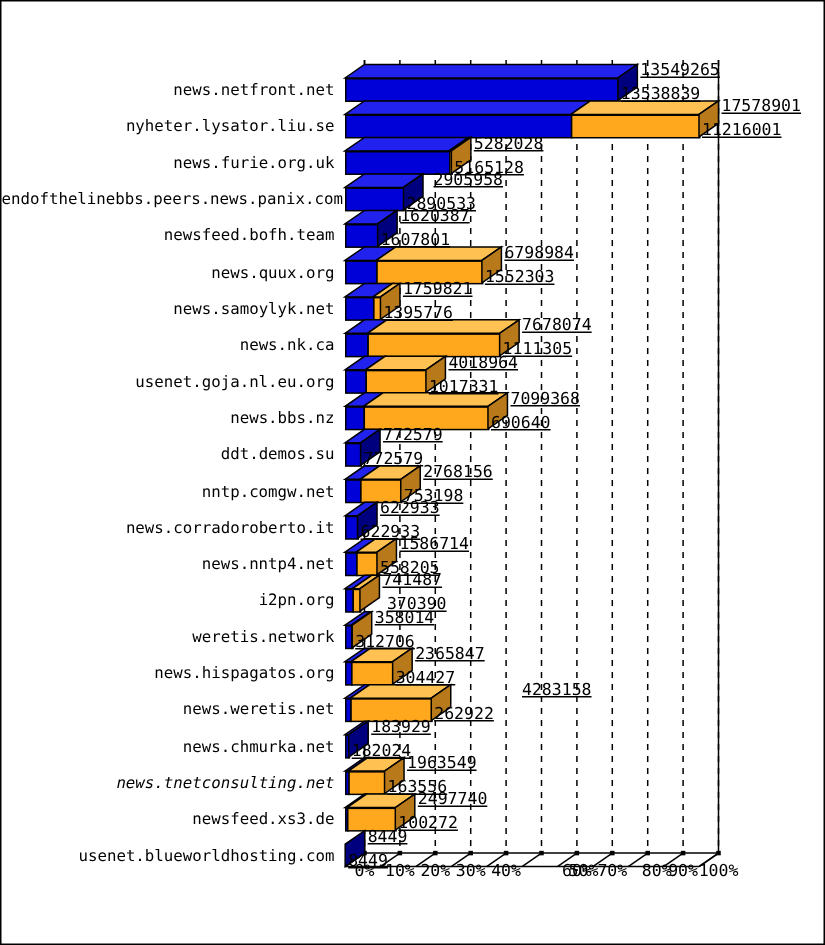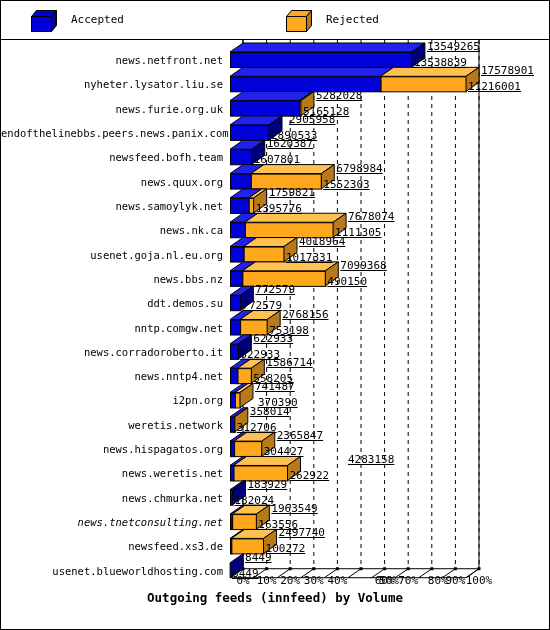--- a/index.html
+++ b/index.html
@@ -23,42 +23,20 @@
   .rowlabel{position:absolute;text-align:right;font-size:10.5px;color:#000;white-space:nowrap;line-height:12px;}
   .valtop,.valbot{position:absolute;font-size:11px;color:#000;white-space:nowrap;line-height:12px;text-decoration:underline;}
   .xtick{position:absolute;font-size:11px;color:#000;white-space:nowrap;text-align:center;}
   .charttitle{position:absolute;font-size:12.5px;font-weight:bold;color:#000;white-space:nowrap;text-align:center;width:548px;left:0;}
 </style>
 </head>
 <body>
 
 <div class="frame">
 
-  <div class="legend">
-    <div class="legend-entry accepted">
-      <span class="swatch">
-        <svg width="28" height="28" viewBox="0 0 28 28">
-          <polygon points="0.5,7.5 5.5,1.5 25.5,1.5 20.5,7.5" fill="#0000D8" stroke="#000" stroke-width="1"></polygon>
-          <polygon points="20.5,7.5 25.5,1.5 25.5,16.5 20.5,22.5" fill="#00008B" stroke="#000" stroke-width="1"></polygon>
-          <rect x="0.5" y="7.5" width="20" height="15" fill="#0000D8" stroke="#000" stroke-width="1"></rect>
-        </svg>
-      </span>
-      <span class="legend-label">Accepted</span>
-    </div>
-    <div class="legend-entry rejected">
-      <span class="swatch">
-        <svg width="28" height="28" viewBox="0 0 28 28">
-          <polygon points="0.5,7.5 5.5,1.5 25.5,1.5 20.5,7.5" fill="#FFA81E" stroke="#000" stroke-width="1"></polygon>
-          <polygon points="20.5,7.5 25.5,1.5 25.5,16.5 20.5,22.5" fill="#B8791B" stroke="#000" stroke-width="1"></polygon>
-          <rect x="0.5" y="7.5" width="20" height="15" fill="#FFA81E" stroke="#000" stroke-width="1"></rect>
-        </svg>
-      </span>
-      <span class="legend-label">Rejected</span>
-    </div>
-  </div>
 
   <div class="plot">
     <svg class="axis-svg" id="plot-svg" width="548" height="589">
         <line x1="242" y1="0" x2="242" y2="528.72" stroke="#000" stroke-width="1"></line>
         <line x1="478" y1="0" x2="478" y2="528.72" stroke="#000" stroke-width="1"></line>
         <line x1="229" y1="537.72" x2="465" y2="537.72" stroke="#000" stroke-width="1"></line>
         <line x1="465" y1="537.72" x2="478" y2="528.72" stroke="#000" stroke-width="1"></line>
         <line x1="229" y1="537.72" x2="242" y2="528.72" stroke="#000" stroke-width="1"></line>
         <line x1="242" y1="528.72" x2="478" y2="528.72" stroke="#000" stroke-width="1"></line>
         <line x1="242" y1="0" x2="242" y2="528.72" stroke="#000" stroke-width="1" stroke-dasharray="4,4"></line>
@@ -212,21 +190,21 @@
         <div class="valtop" style="left: 267.626px; top: 146.92px;">1759821</div>
         <div class="valbot" style="left: 254.626px; top: 162.92px;">1395776</div>
         <div class="rowlabel" style="left: 0px; width: 222px; top: 184.24px;">news.nk.ca</div>
         <div class="valtop" style="left: 347.08px; top: 171.24px;">7678074</div>
         <div class="valbot" style="left: 334.08px; top: 187.24px;">1111305</div>
         <div class="rowlabel" style="left: 0px; width: 222px; top: 208.56px;">usenet.goja.nl.eu.org</div>
         <div class="valtop" style="left: 297.955px; top: 195.56px;">4018964</div>
         <div class="valbot" style="left: 284.955px; top: 211.56px;">1017331</div>
         <div class="rowlabel" style="left: 0px; width: 222px; top: 232.88px;">news.bbs.nz</div>
         <div class="valtop" style="left: 339.31px; top: 219.88px;">7099368</div>
-        <div class="valbot" style="left: 326.31px; top: 235.88px;">490150</div>
+        <div class="valbot" style="left: 326.31px; top: 235.88px;">690640</div>
         <div class="rowlabel" style="left: 0px; width: 222px; top: 257.2px;">ddt.demos.su</div>
         <div class="valtop" style="left: 254.372px; top: 244.2px;">772579</div>
         <div class="valbot" style="left: 241.372px; top: 260.2px;">772579</div>
         <div class="rowlabel" style="left: 0px; width: 222px; top: 281.52px;">nntp.comgw.net</div>
         <div class="valtop" style="left: 281.163px; top: 268.52px;">2768156</div>
         <div class="valbot" style="left: 268.163px; top: 284.52px;">753198</div>
         <div class="rowlabel" style="left: 0px; width: 222px; top: 305.84px;">news.corradoroberto.it</div>
         <div class="valtop" style="left: 252.363px; top: 292.84px;">622933</div>
         <div class="valbot" style="left: 239.363px; top: 308.84px;">622933</div>
         <div class="rowlabel" style="left: 0px; width: 222px; top: 330.16px;">news.nntp4.net</div>
@@ -261,16 +239,15 @@
         <div class="xtick" style="left: 273.2px; width: 32px; top: 533.72px;">20%</div>
         <div class="xtick" style="left: 296.8px; width: 32px; top: 533.72px;">30%</div>
         <div class="xtick" style="left: 320.4px; width: 32px; top: 533.72px;">40%</div>
         <div class="xtick" style="left: 344px; width: 32px; top: 533.72px; padding-left: 28px;">50%</div>
         <div class="xtick" style="left: 367.6px; width: 32px; top: 533.72px;">60%</div>
         <div class="xtick" style="left: 391.2px; width: 32px; top: 533.72px;">70%</div>
         <div class="xtick" style="left: 414.8px; width: 44px; top: 533.72px;">80%</div>
         <div class="xtick" style="left: 438.4px; width: 32px; top: 533.72px;">90%</div>
         <div class="xtick" style="left: 462px; width: 32px; top: 533.72px;">100%</div>
       </div>
-    <div class="charttitle" id="chart-title" style="top: 549.72px;">Outgoing feeds (innfeed) by Volume</div>
   </div>
 
 </div>
 
 </body></html>

